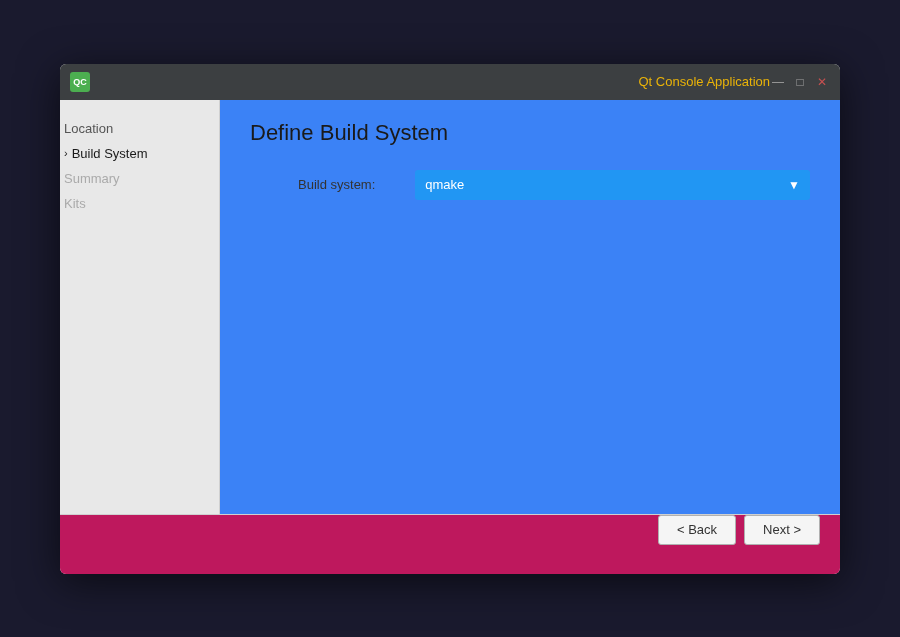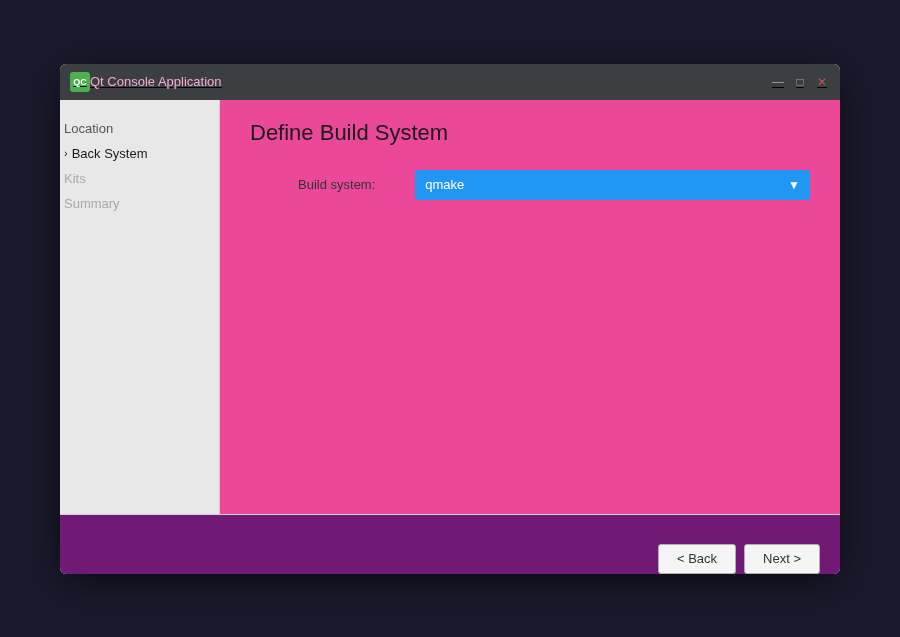--- a/index.html
+++ b/index.html
@@ -26,41 +26,40 @@
     }
 
     .titlebar {
       background: #3c3f41;
       height: 36px;
       display: flex;
       align-items: center;
       justify-content: space-between;
       padding: 6px 10px;
       flex-shrink: 0;
-      text-decoration: underline;
     }
 
     .titlebar-logo {
       width: 20px;
       height: 20px;
       background: #4caf50;
       border-radius: 3px;
       display: flex;
       align-items: center;
       justify-content: center;
       color: white;
       font-size: 9px;
       font-weight: bold;
     }
 
     .titlebar-title {
-      color: #f9a8d4;
-      font-size: 13px;
-      flex: 1;
-      text-align: left;
+      color: #eab308;
+      font-size: 13px;
+      flex: 1;
+      text-align: right;
     }
 
     .titlebar-controls {
       display: flex;
       gap: 6px;
       align-items: center;
     }
 
     .titlebar-btn {
       width: 16px;
@@ -107,21 +106,21 @@
       color: #aaa;
     }
 
     .sidebar-item .arrow {
       margin-right: 4px;
       font-size: 11px;
     }
 
     .main-content {
       flex: 1;
-      background: #ec4899;
+      background: #3b82f6;
       padding: 20px 30px;
       display: flex;
       flex-direction: column;
     }
 
     .page-title {
       font-size: 22px;
       font-weight: 400;
       color: #1a1a1a;
       margin-bottom: 24px;
@@ -171,25 +170,25 @@
       position: absolute;
       right: 10px;
       top: 50%;
       transform: translateY(-50%);
       color: white;
       pointer-events: none;
       font-size: 12px;
     }
 
     .footer {
-      background: #701a75;
+      background: #be185d;
       border-top: 1px solid #d0d0d0;
       height: 60px;
       display: flex;
-      align-items: flex-end;
+      align-items: flex-start;
       justify-content: flex-end;
       padding: 0 20px;
       gap: 8px;
       flex-shrink: 0;
     }
 
     .footer-btn {
       height: 30px;
       padding: 0 18px;
       border: 1px solid #b0b0b0;
@@ -216,27 +215,27 @@
   </div>
 
   <div class="window-body">
 
     <div class="sidebar">
       <div class="sidebar-item">
         <span>Location</span>
       </div>
       <div class="sidebar-item active">
         <span class="arrow">›</span>
-        <span>Back System</span>
+        <span>Build System</span>
+      </div>
+      <div class="sidebar-item dimmed">
+        <span>Summary</span>
       </div>
       <div class="sidebar-item dimmed">
         <span>Kits</span>
-      </div>
-      <div class="sidebar-item dimmed">
-        <span>Summary</span>
       </div>
     </div>
 
     <div class="main-content">
       <h1 class="page-title">Define Build System</h1>
       <div class="form-row">
         <label class="form-label">Build system:</label>
         <div class="select-wrapper">
           <select>
             <option value="qmake" selected="">qmake</option>

